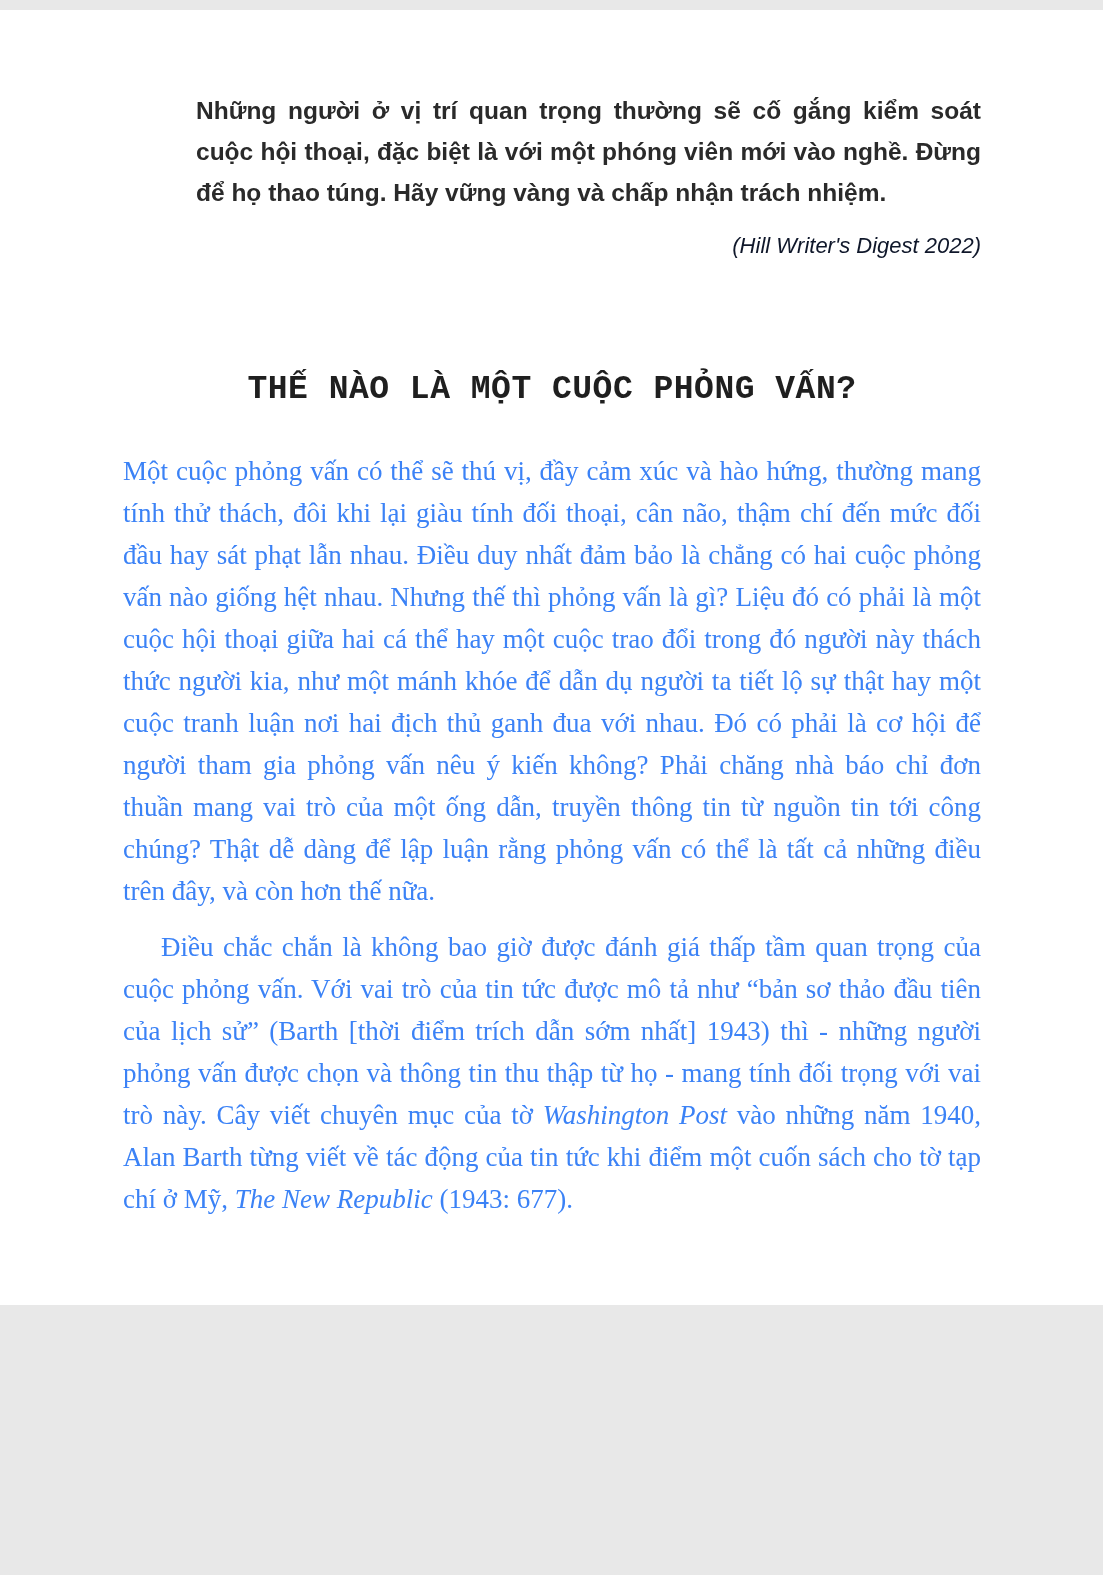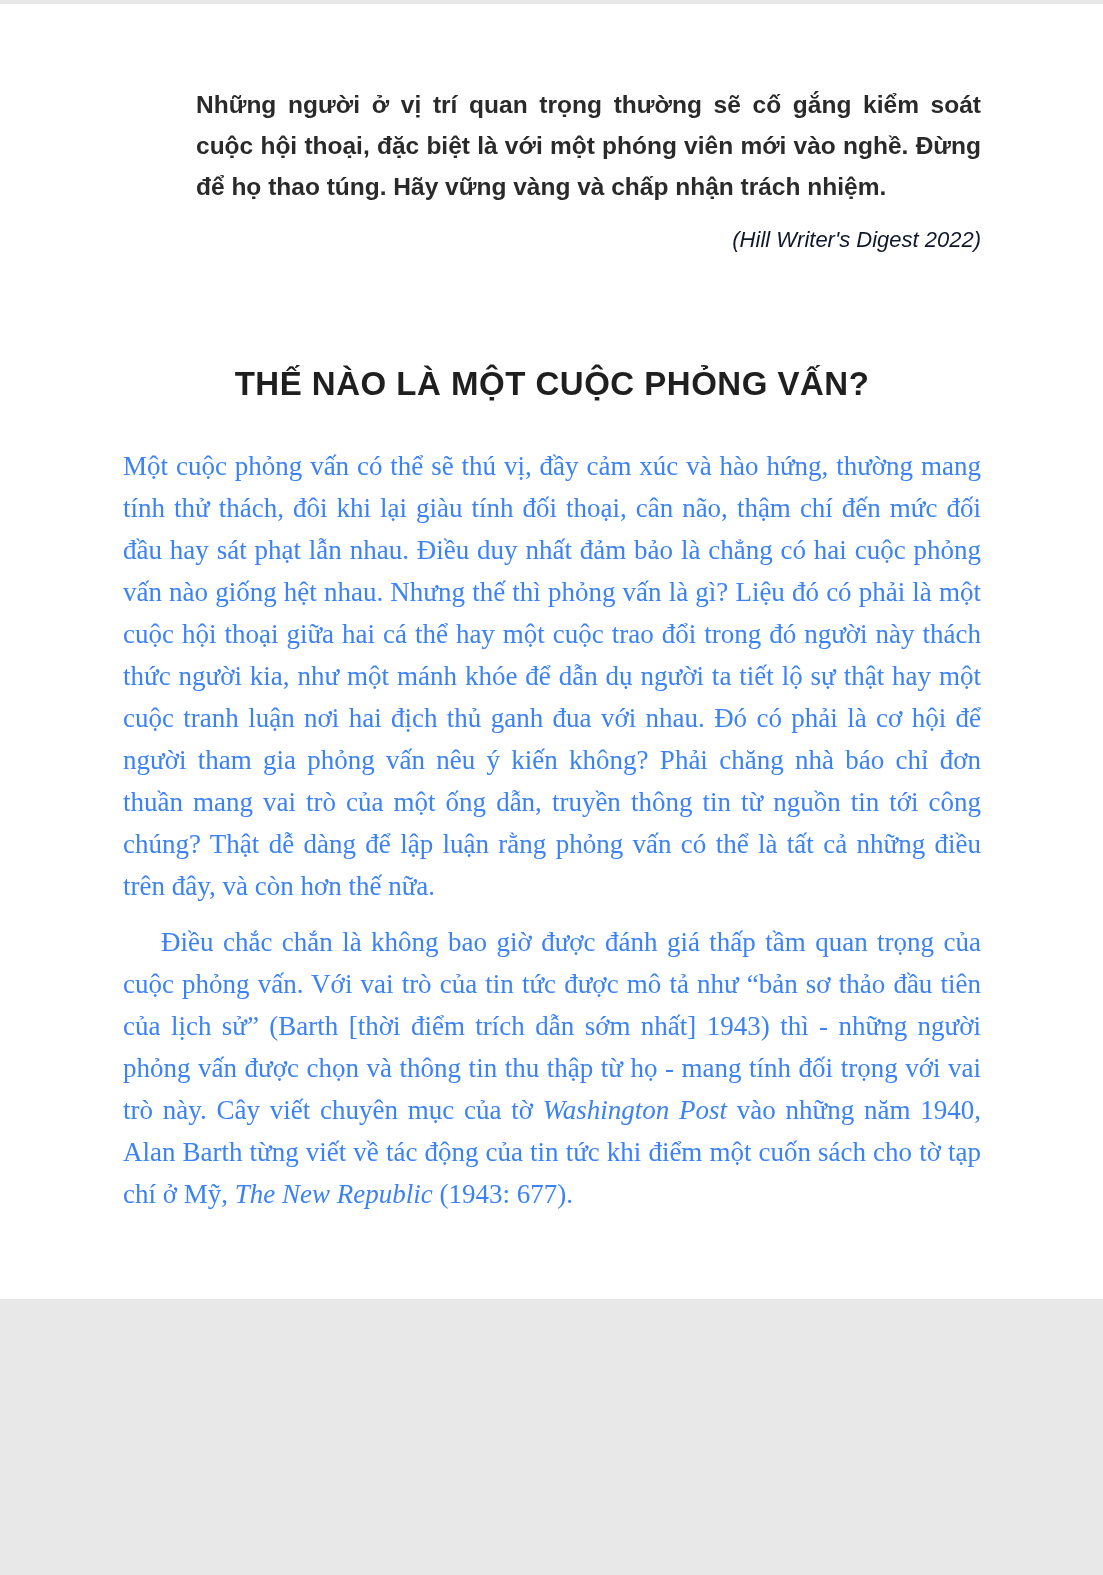--- a/index.html
+++ b/index.html
@@ -1,21 +1,21 @@
 <!DOCTYPE html>
 <html><head>
 <meta charset="utf-8">
 <style>
   * { box-sizing: border-box; }
   html, body { margin: 0; padding: 0; background: #e8e8e8; }
   .page {
     position: relative;
     width: 1103px;
     height: 1295px;
-    margin: 4px auto;
+    margin: 10px auto;
     background: #ffffff;
     overflow: hidden;
   }
   .content {
     position: absolute;
     left: 123px;
     top: 80px;
     width: 858px;
   }
   .quote {
@@ -32,21 +32,21 @@
     text-align: right;
     font-family: "Liberation Sans", sans-serif;
     font-style: italic;
     font-size: 22px;
     line-height: 26px;
     color: #0f172a;
   }
   .heading {
     margin: 112px 0 0 0;
     text-align: center;
-    font-family: Liberation Sans, sans-serif;
+    font-family: Liberation Mono, monospace;
     font-weight: 700;
     font-size: 33px;
     letter-spacing: 0.5px;
     color: #1f1f1f;
   }
   .body-text {
     margin-top: 42px;
     font-family: Liberation Serif, serif;
     font-size: 27px;
     line-height: 42px;

